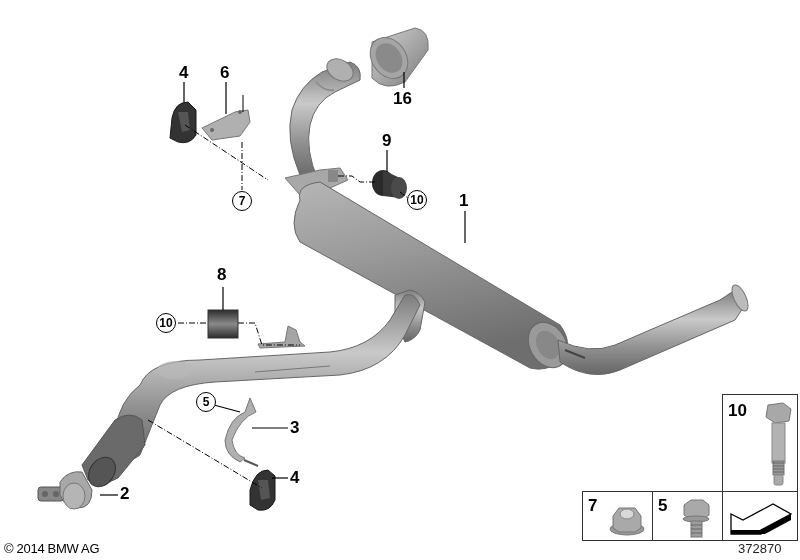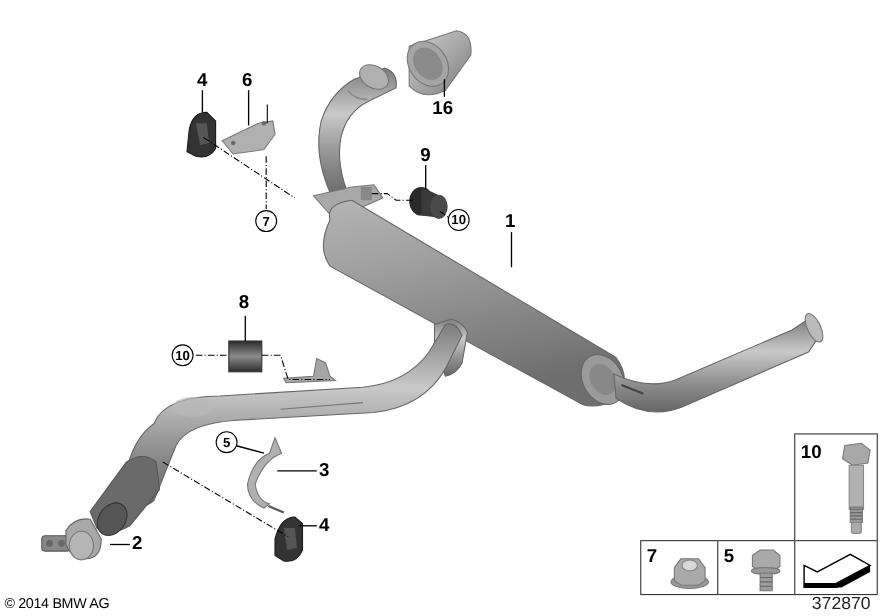--- a/index.html
+++ b/index.html
@@ -3,21 +3,21 @@
   <meta charset="utf-8">
   <style>
     html, body { margin: 0; padding: 0; background: #ffffff; }
     body { width: 800px; height: 560px; position: relative; overflow: hidden; font-family: "Liberation Sans", sans-serif; }
     #diagram { position: absolute; left: 0; top: 0; width: 800px; height: 560px; }
     .callout { position: absolute; font-family: "Liberation Sans", sans-serif; font-weight: bold; font-size: 17px; color: #000; line-height: 1; }
     .callout-circle { position: absolute; width: 20px; height: 20px; border: 1.6px solid #000; border-radius: 50%; background: #fff; font-family: "Liberation Sans", sans-serif; font-weight: bold; font-size: 12px; color: #000; display: flex; align-items: center; justify-content: center; box-sizing: border-box; }
     .legend-box { position: absolute; border: 1px solid #333; box-sizing: border-box; background: #fff; }
     .legend-label { position: absolute; font-weight: bold; font-size: 17px; color: #000; font-family: "Liberation Sans", sans-serif; }
     .copyright { position: absolute; left: 4px; top: 541px; font-size: 13px; color: #000; font-family: "Liberation Sans", sans-serif; letter-spacing: -0.3px; }
-    .diagram-id { position: absolute; left: 738px; top: 541px; font-size: 16px; color: #222; font-family: "Liberation Sans", sans-serif; }
+    .diagram-id { position: absolute; left: 738px; top: 541px; font-size: 13px; color: #222; font-family: "Liberation Sans", sans-serif; }
   </style>
 </head>
 <body>
 
 <svg id="diagram" viewBox="0 0 800 560" xmlns="http://www.w3.org/2000/svg">
   <defs>
     <linearGradient id="pipeGrad" x1="0" y1="0" x2="0" y2="1">
       <stop offset="0" stop-color="#7d7d7d"></stop>
       <stop offset="0.35" stop-color="#c9c9c9"></stop>
       <stop offset="0.7" stop-color="#8e8e8e"></stop>

